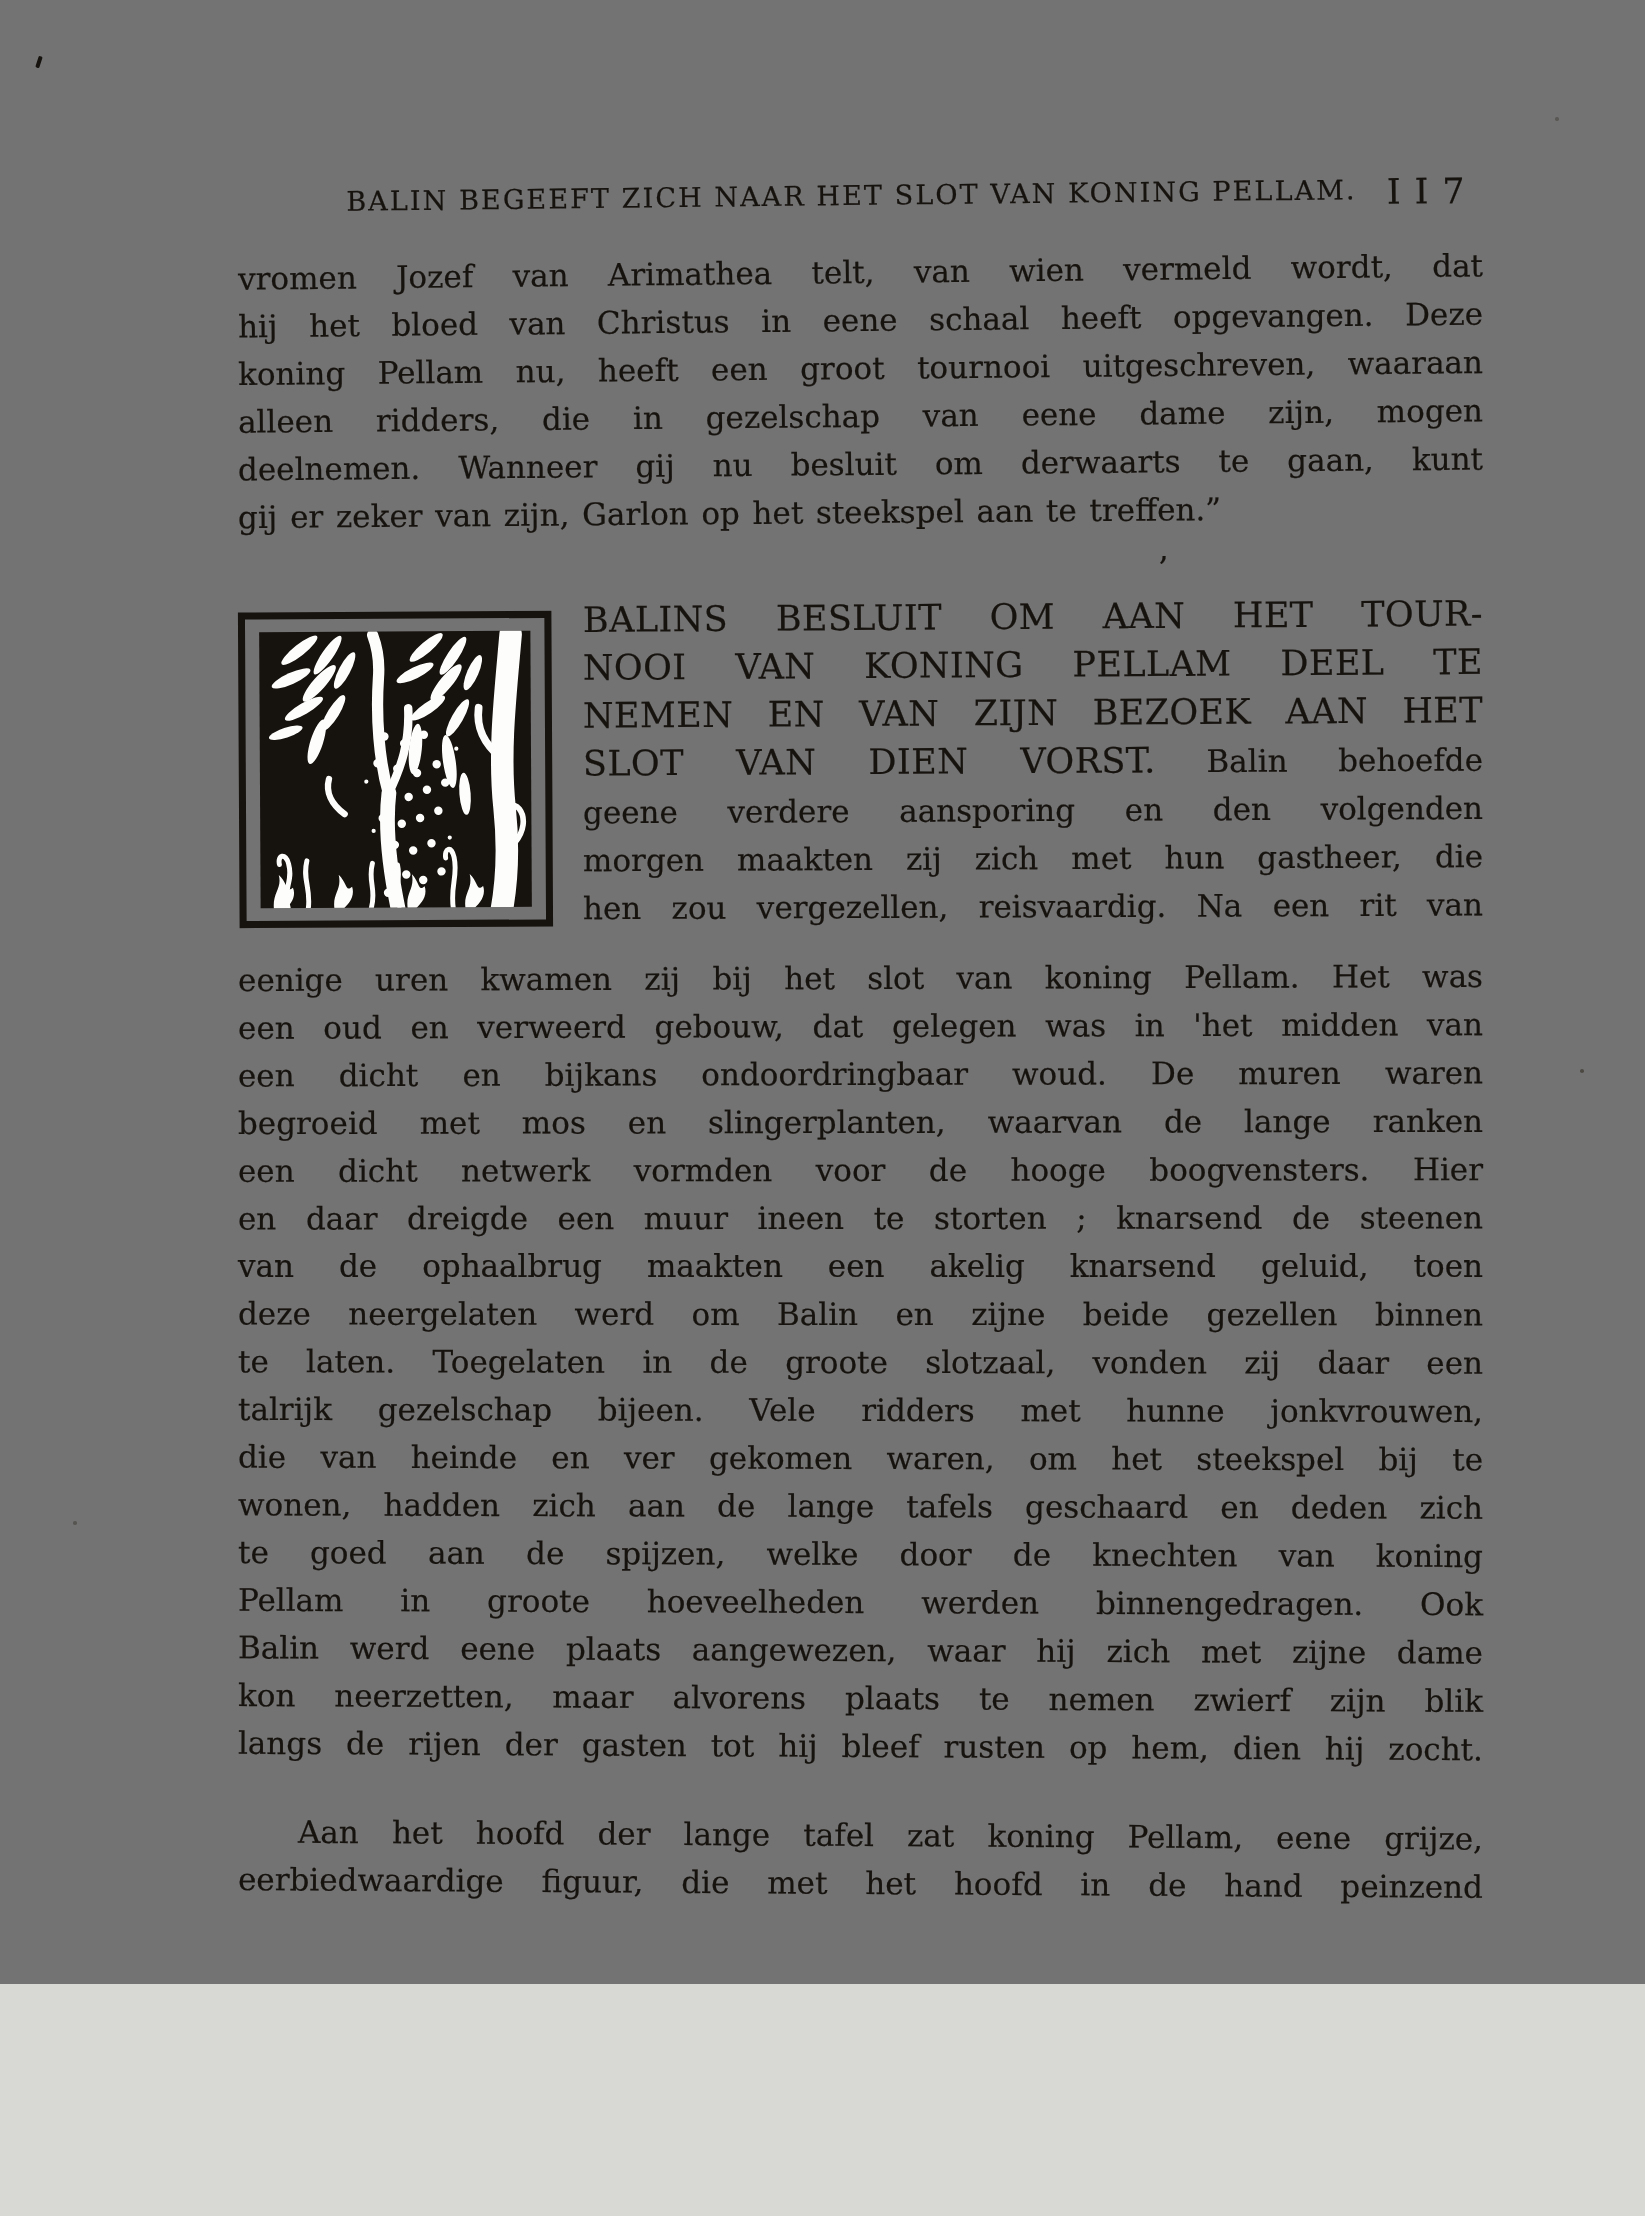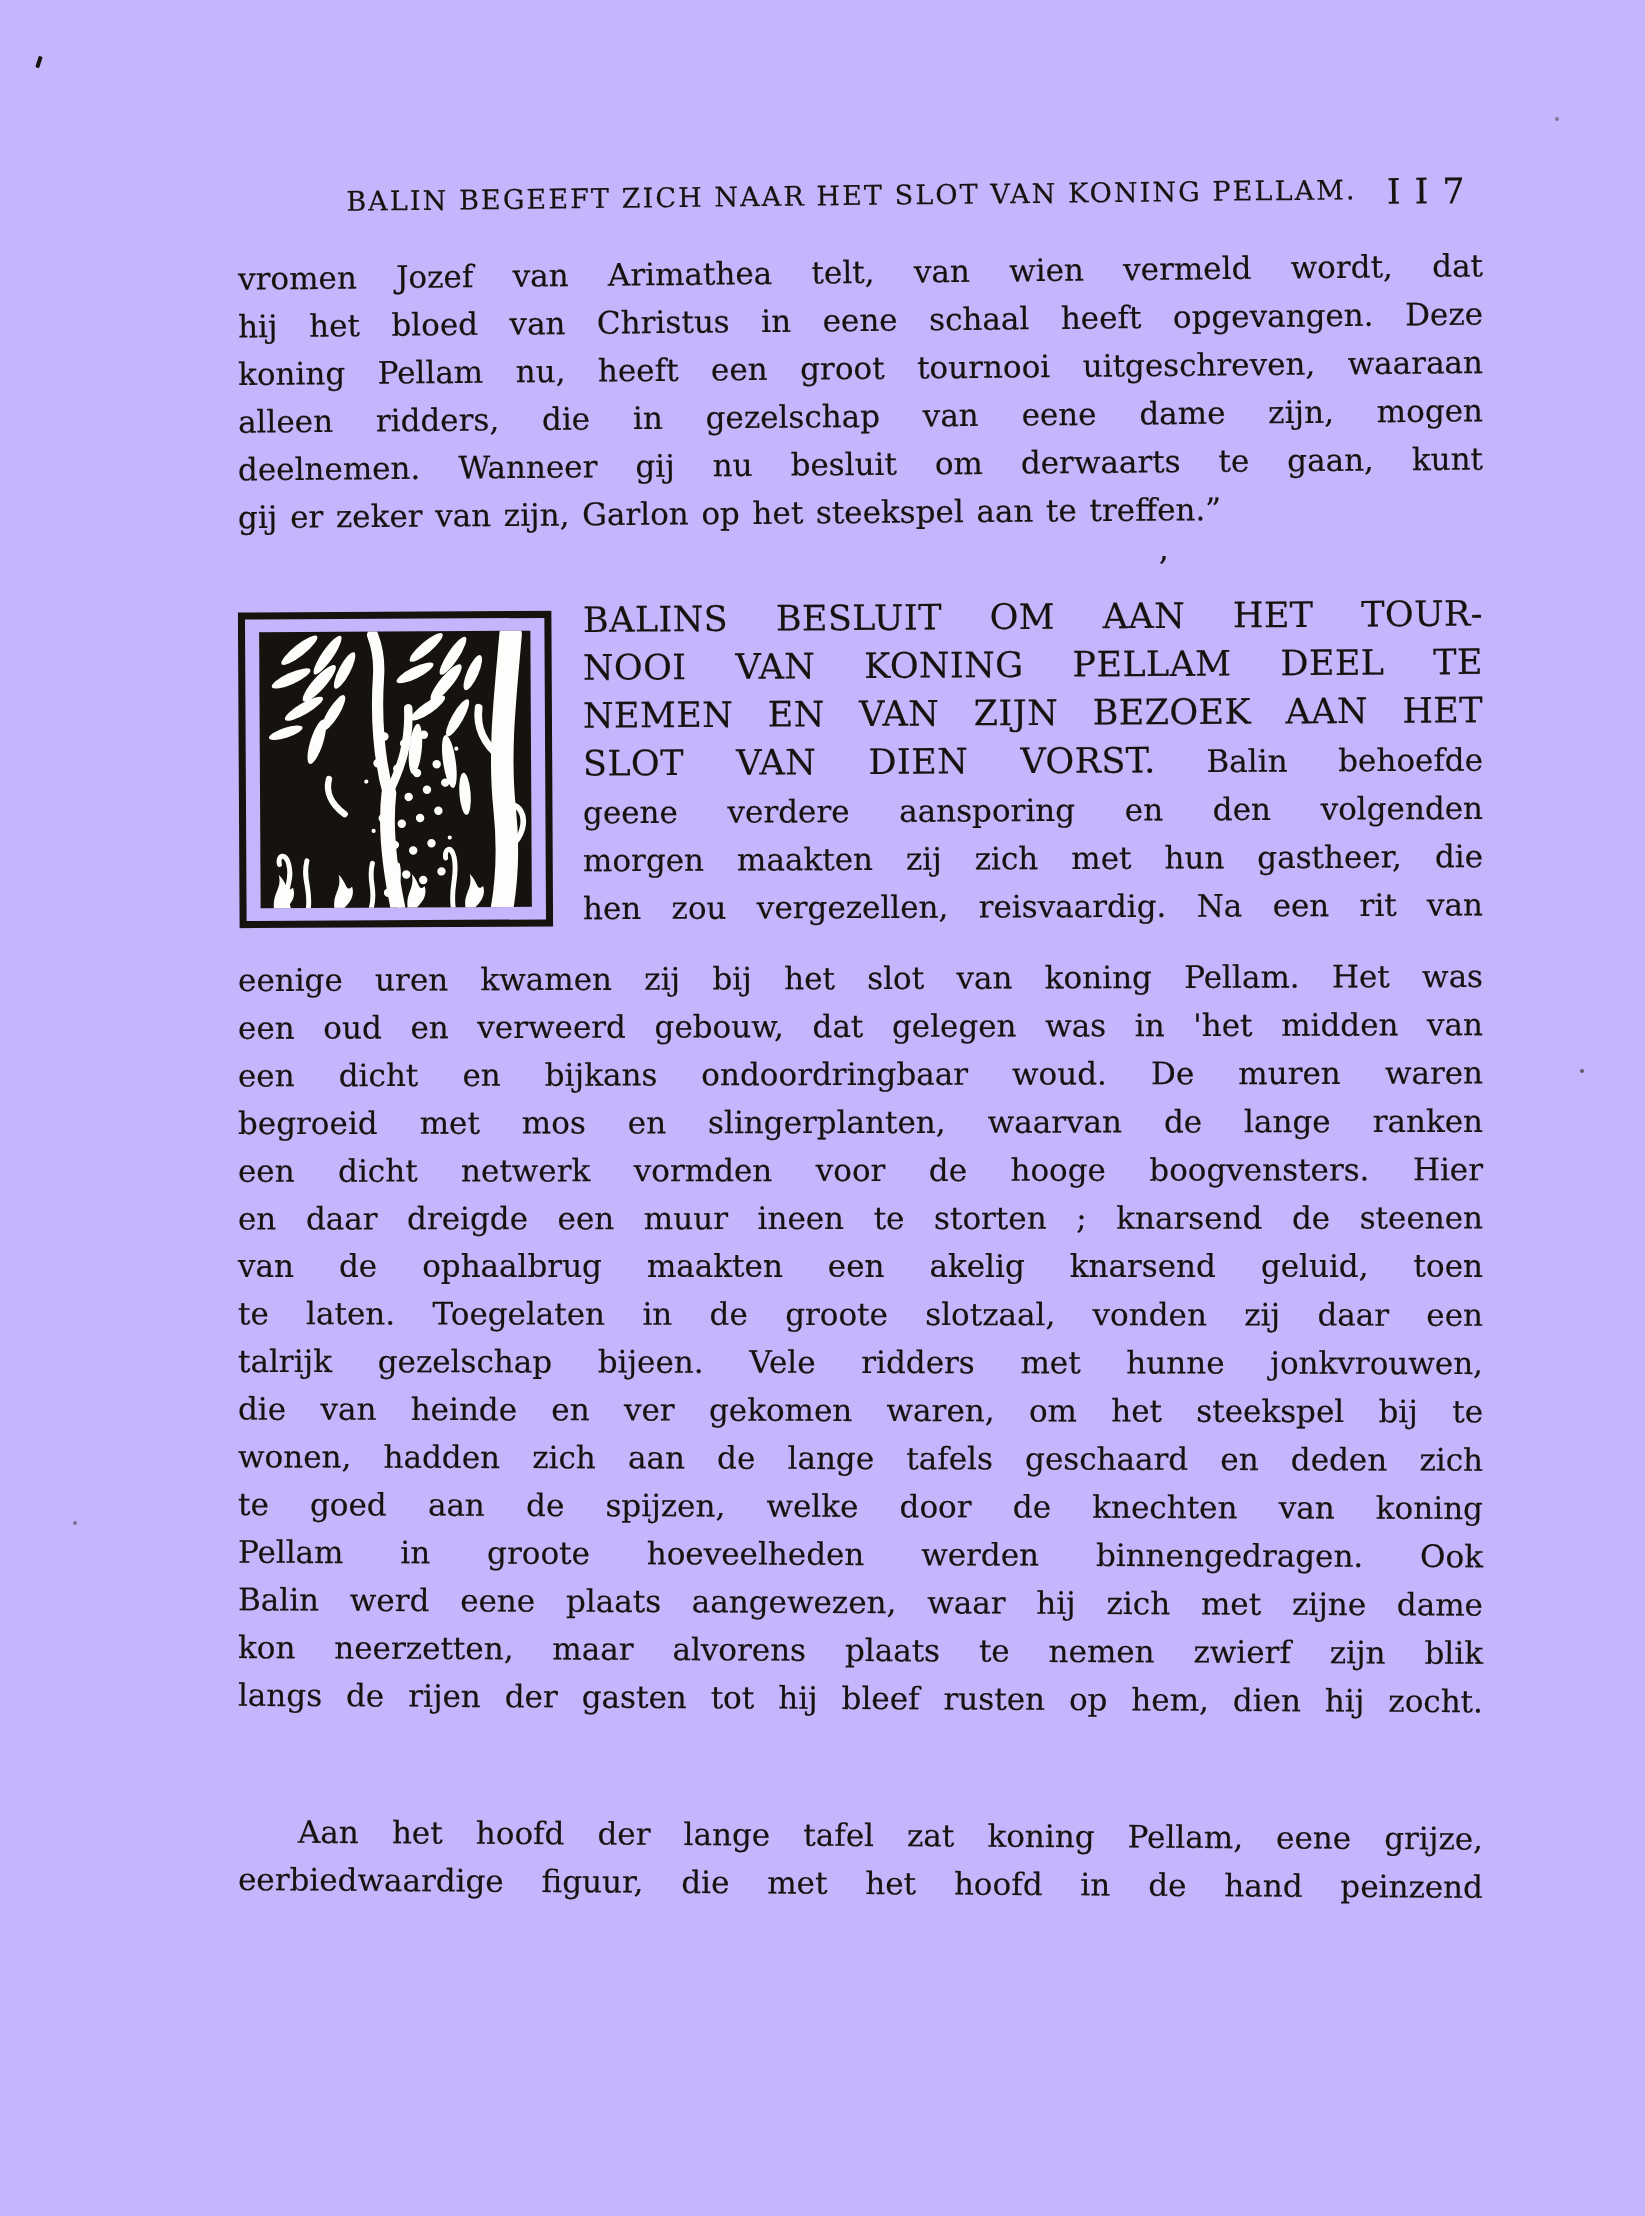--- a/index.html
+++ b/index.html
@@ -1,20 +1,20 @@
 <!DOCTYPE html>
 <html style="font-size:11.3px"><head>
 <meta charset="utf-8">
 <style>
   html, body { margin: 0; padding: 0; background: #d8d8d4; }
   .page {
     position: relative;
     width: 1645px;
-    height: 2216px;
-    background: #c4b5fd;
+    height: 1984px;
+    background: #737373;
     overflow: hidden;
     color: #16120e;
     font-family: "DejaVu Serif", "Liberation Serif", serif;
     -webkit-text-stroke: 0.2px;
   }
   
   .running-head {
     position: absolute;
     left: 229px; top: 180px; width: 1245px; height: 38px;
     font-size: 27px; letter-spacing: 2.1px;
@@ -160,20 +160,21 @@
   </div>
 
   <div class="para para-main">
       <div class="line" style="transform: rotate(-0.189deg);">eenige uren kwamen zij bij het slot van koning Pellam. Het was</div>
       <div class="line" style="transform: rotate(-0.16deg);">een oud en verweerd gebouw, dat gelegen was in 'het midden van</div>
       <div class="line" style="transform: rotate(-0.131deg);">een dicht en bijkans ondoordringbaar woud. De muren waren</div>
       <div class="line" style="transform: rotate(-0.102deg);">begroeid met mos en slingerplanten, waarvan de lange ranken</div>
       <div class="line" style="transform: rotate(-0.074deg);">een dicht netwerk vormden voor de hooge boogvensters. Hier</div>
       <div class="line" style="transform: rotate(-0.045deg);">en daar dreigde een muur ineen te storten ; knarsend de steenen</div>
       <div class="line" style="transform: rotate(0.013deg);">van de ophaalbrug maakten een akelig knarsend geluid, toen</div>
+      <div class="line" style="transform: rotate(0.042deg);">deze neergelaten werd om Balin en zijne beide gezellen binnen</div>
       <div class="line" style="transform: rotate(0.07deg);">te laten. Toegelaten in de groote slotzaal, vonden zij daar een</div>
       <div class="line" style="transform: rotate(0.099deg);">talrijk gezelschap bijeen. Vele ridders met hunne jonkvrouwen,</div>
       <div class="line" style="transform: rotate(0.128deg);">die van heinde en ver gekomen waren, om het steekspel bij te</div>
       <div class="line" style="transform: rotate(0.157deg);">wonen, hadden zich aan de lange tafels geschaard en deden zich</div>
       <div class="line" style="transform: rotate(0.186deg);">te goed aan de spijzen, welke door de knechten van koning</div>
       <div class="line" style="transform: rotate(0.214deg);">Pellam in groote hoeveelheden werden binnengedragen. Ook</div>
       <div class="line" style="transform: rotate(0.243deg);">Balin werd eene plaats aangewezen, waar hij zich met zijne dame</div>
       <div class="line" style="transform: rotate(0.272deg);">kon neerzetten, maar alvorens plaats te nemen zwierf zijn blik</div>
       <div class="line" style="transform: rotate(0.301deg);">langs de rijen der gasten tot hij bleef rusten op hem, dien hij zocht.</div>
     </div>

